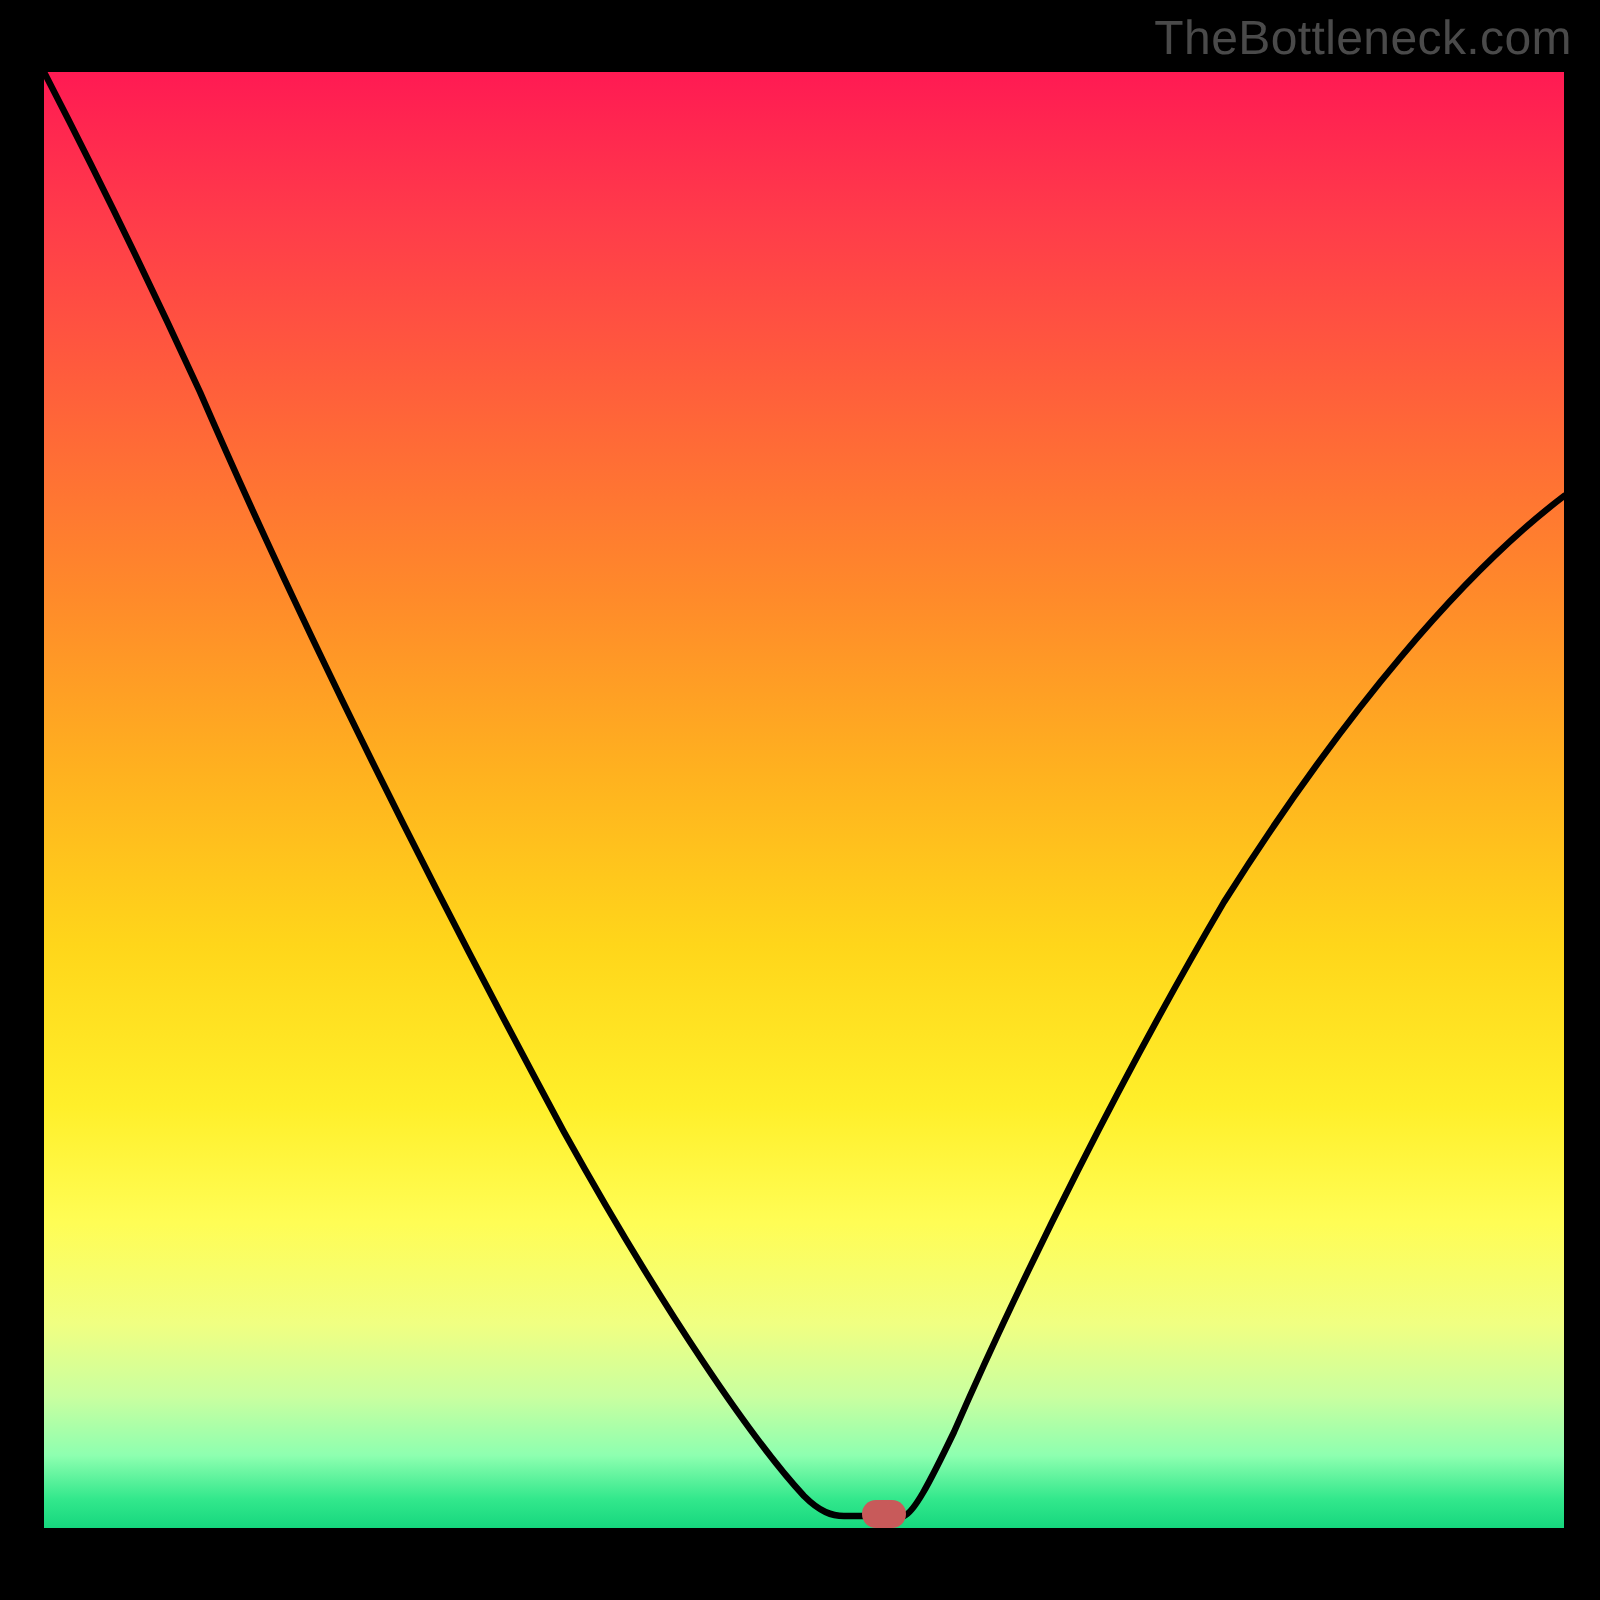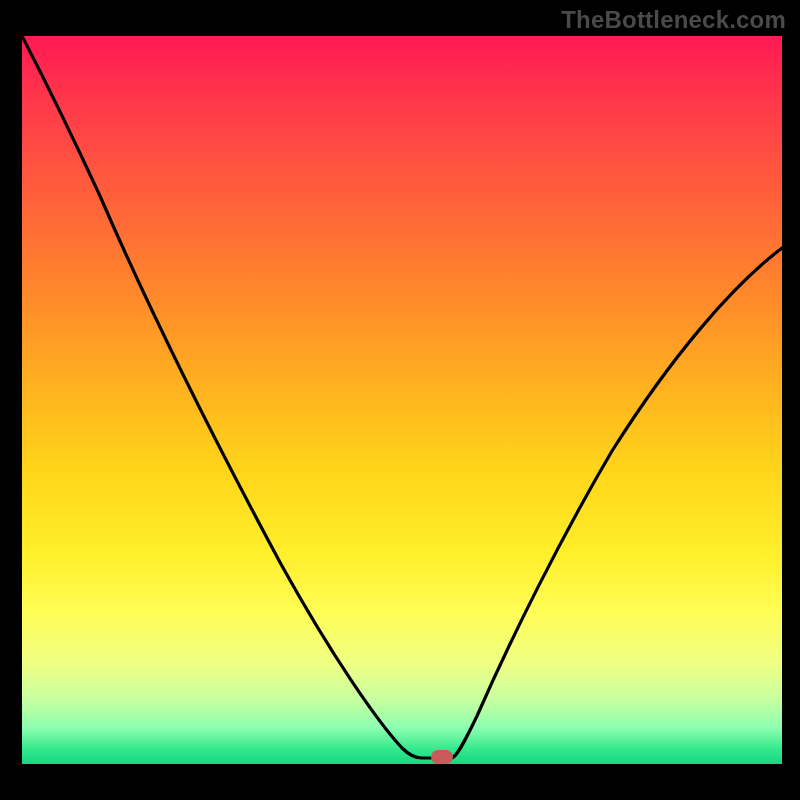--- a/index.html
+++ b/index.html
@@ -1,17 +1,17 @@
 <!DOCTYPE html>
 <html><head>
 <meta charset="utf-8">
 <style>
 html,body{margin:0;padding:0;width:800px;height:800px;background:#000;overflow:hidden;font-family:Arial,Helvetica,sans-serif}
 .frame{position:absolute;left:0;top:0;width:800px;height:800px;background:#000}
-.watermark{position:absolute;right:14px;top:6px;color:#4a4a4a;font-size:24px;font-weight:700;letter-spacing:.2px}
+.watermark{position:absolute;right:14px;top:6px;color:#4a4a4a;font-size:24px;font-weight:400;letter-spacing:.2px}
 .plot{position:absolute;left:22px;top:36px;width:760px;height:728px}
 .gradient{position:absolute;left:0;top:0;width:760px;height:728px;
   background:linear-gradient(to bottom,
     #ff1a53 0%,
     #ff3b4a 10%,
     #ff6638 24%,
     #ff8a2a 36%,
     #ffb11f 48%,
     #ffd61a 60%,
     #ffef2a 71%,

